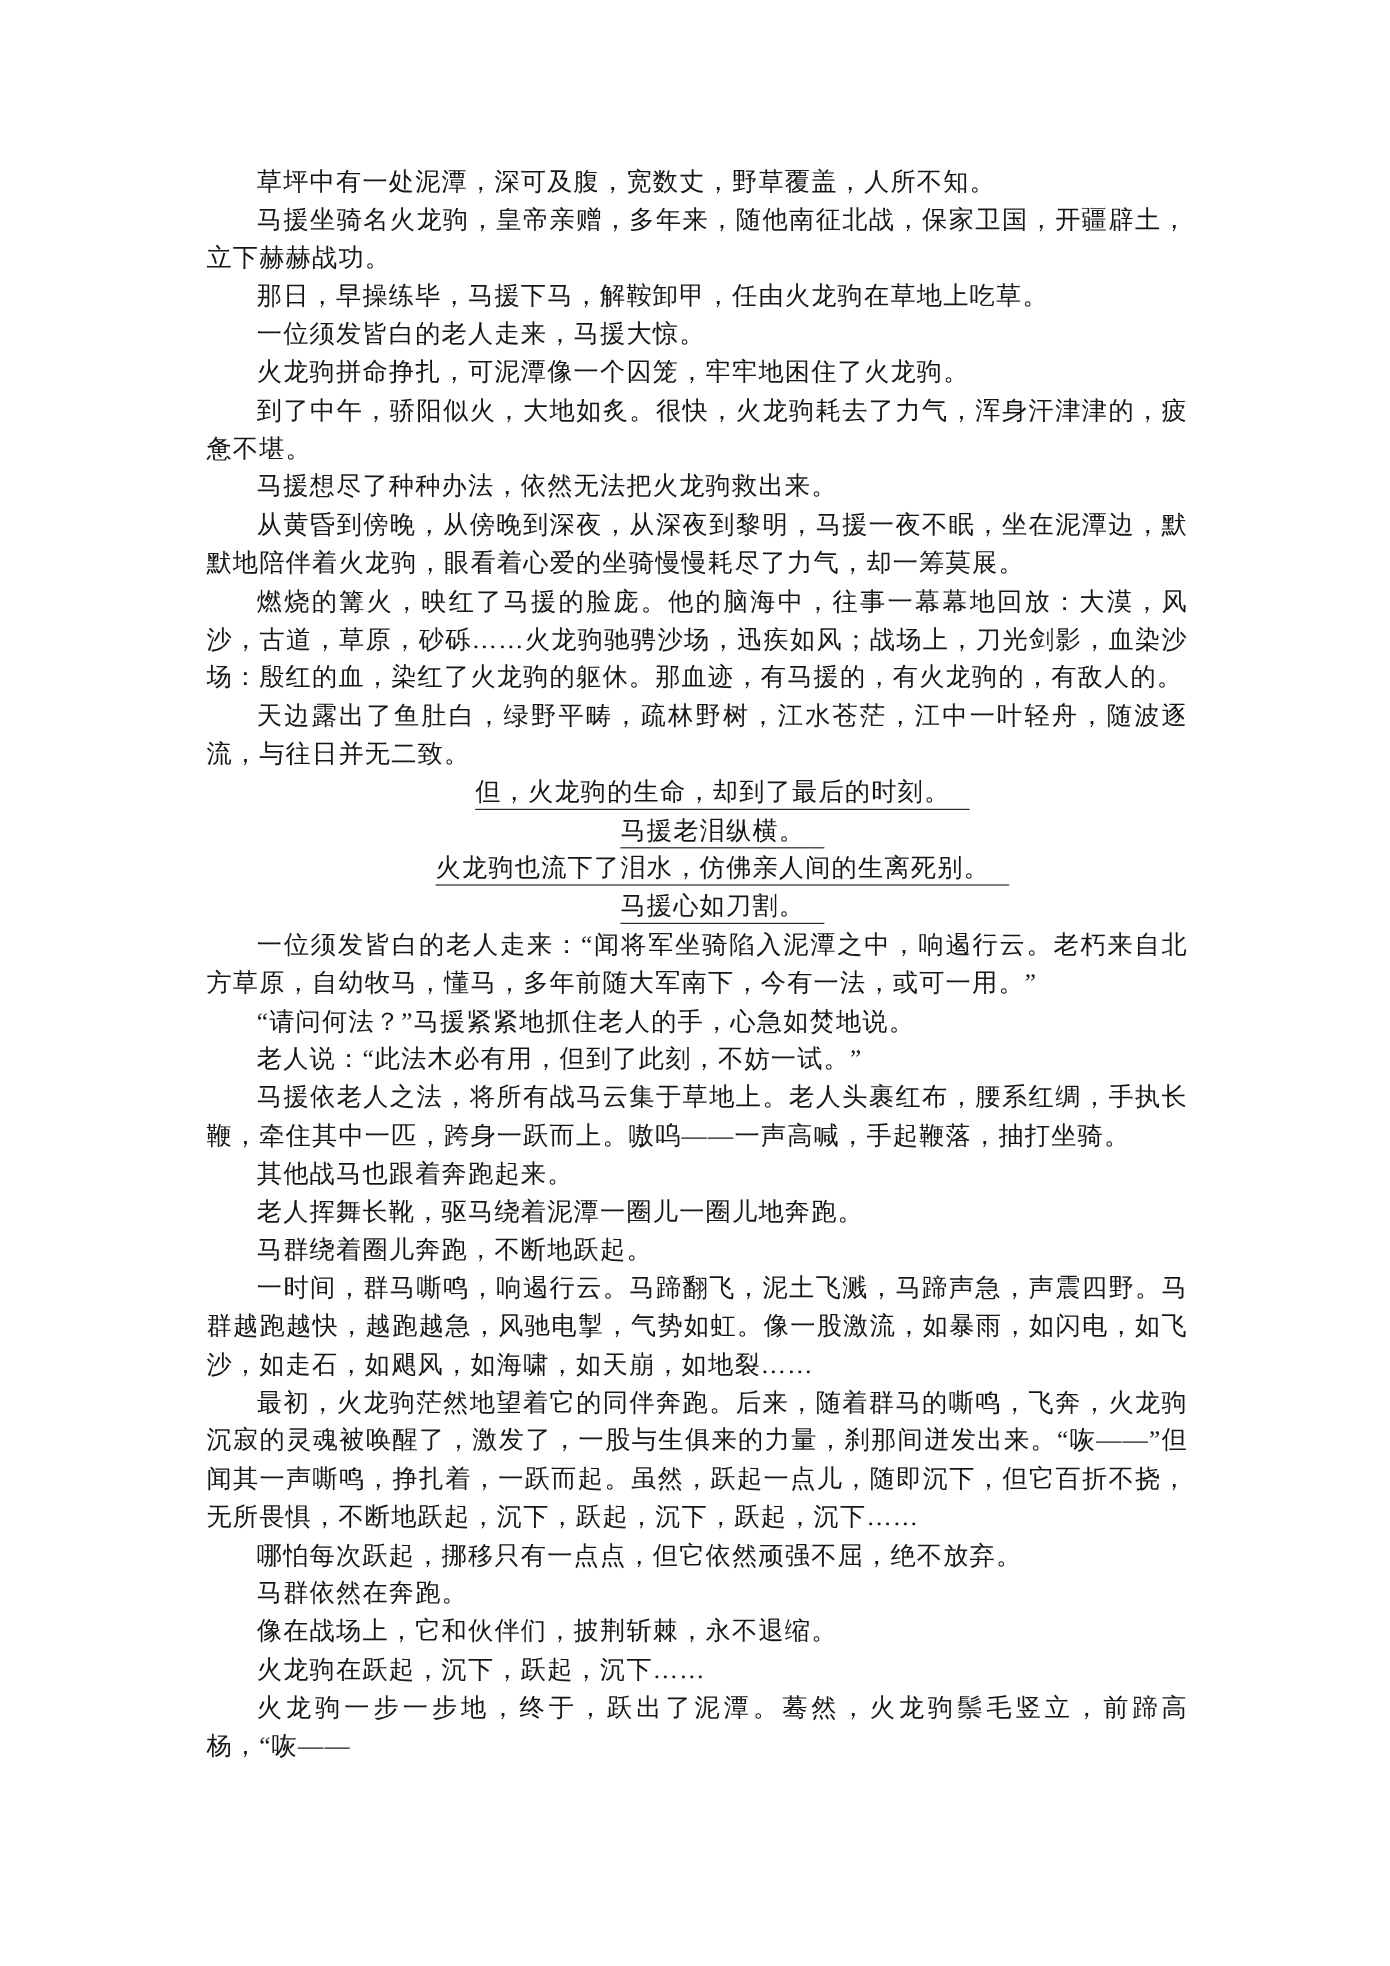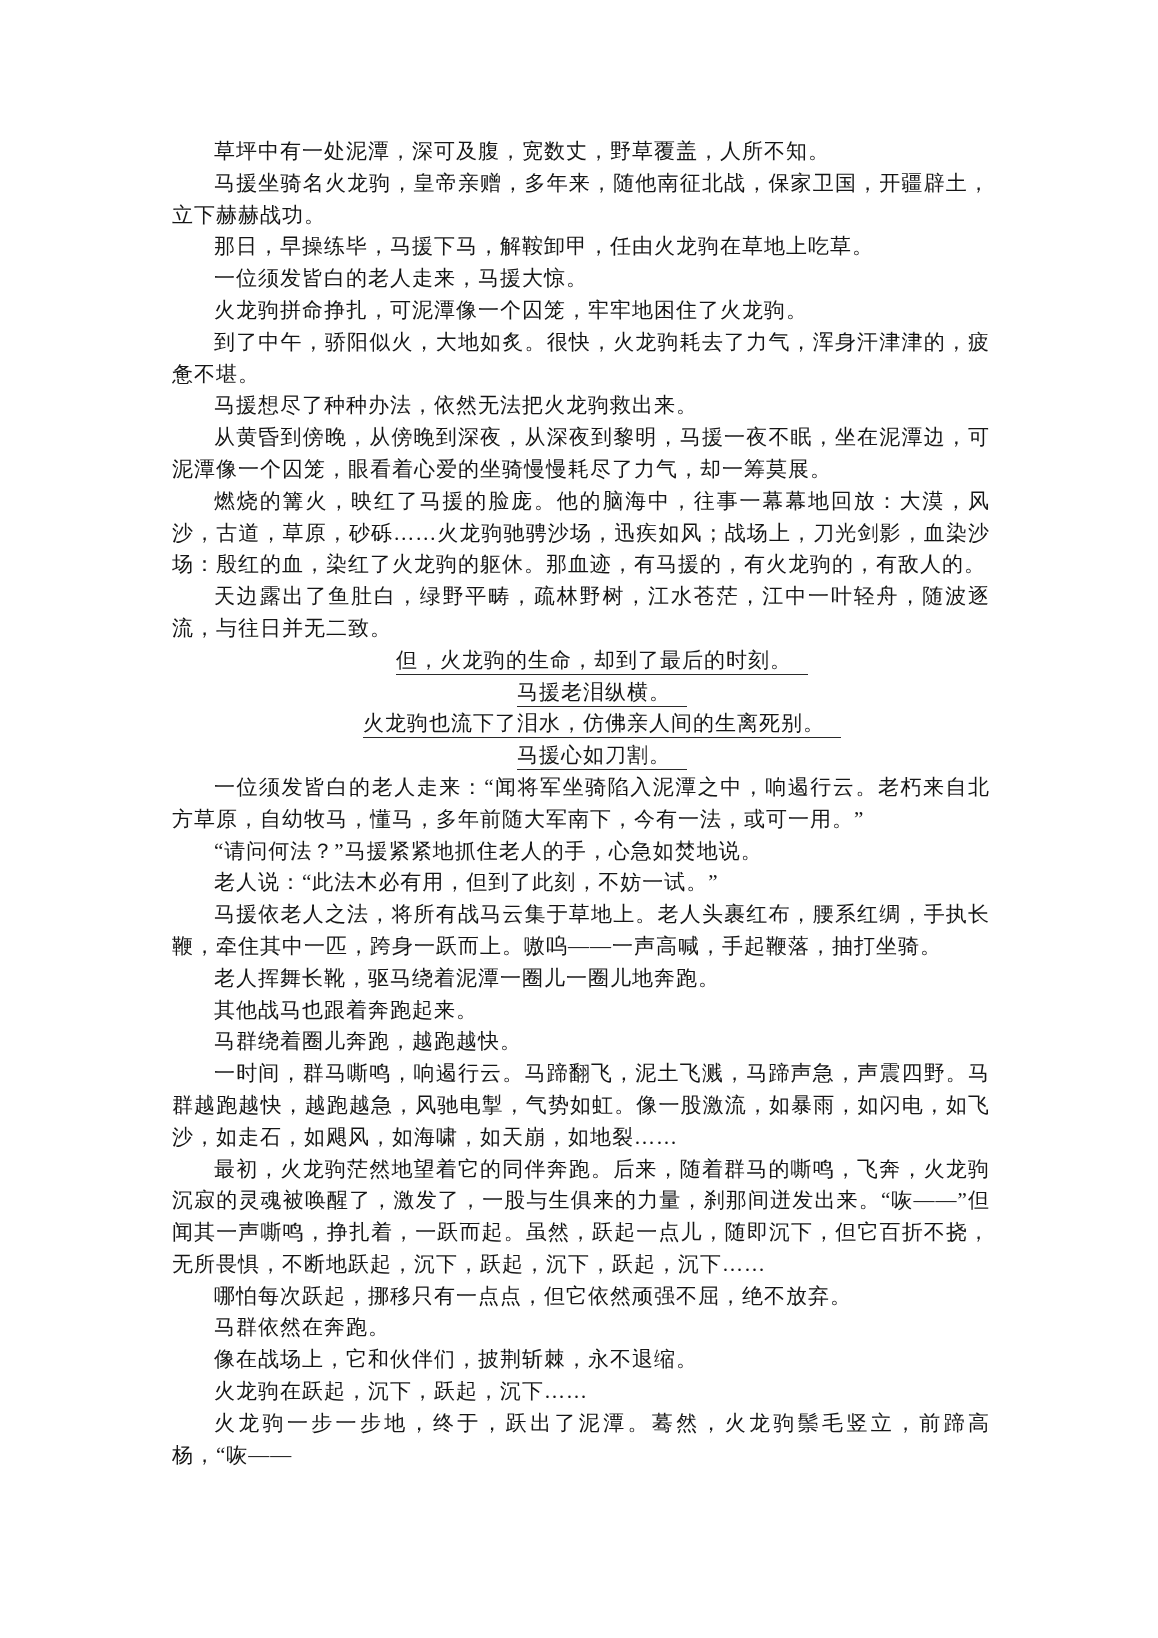--- a/index.html
+++ b/index.html
@@ -53,34 +53,34 @@
 
 <div class="page">
   <div class="text-block">
       <p>草坪中有一处泥潭，深可及腹，宽数丈，野草覆盖，人所不知。</p>
       <p>马援坐骑名火龙驹，皇帝亲赠，多年来，随他南征北战，保家卫国，开疆辟土，立下赫赫战功。</p>
       <p>那日，早操练毕，马援下马，解鞍卸甲，任由火龙驹在草地上吃草。</p>
       <p>一位须发皆白的老人走来，马援大惊。</p>
       <p>火龙驹拼命挣扎，可泥潭像一个囚笼，牢牢地困住了火龙驹。</p>
       <p>到了中午，骄阳似火，大地如炙。很快，火龙驹耗去了力气，浑身汗津津的，疲惫不堪。</p>
       <p>马援想尽了种种办法，依然无法把火龙驹救出来。</p>
-      <p>从黄昏到傍晚，从傍晚到深夜，从深夜到黎明，马援一夜不眠，坐在泥潭边，可泥潭像一个囚笼，眼看着心爱的坐骑慢慢耗尽了力气，却一筹莫展。</p>
+      <p>从黄昏到傍晚，从傍晚到深夜，从深夜到黎明，马援一夜不眠，坐在泥潭边，默默地陪伴着火龙驹，眼看着心爱的坐骑慢慢耗尽了力气，却一筹莫展。</p>
       <p>燃烧的篝火，映红了马援的脸庞。他的脑海中，往事一幕幕地回放：大漠，风沙，古道，草原，砂砾……火龙驹驰骋沙场，迅疾如风；战场上，刀光剑影，血染沙场：殷红的血，染红了火龙驹的躯休。那血迹，有马援的，有火龙驹的，有敌人的。</p>
       <p>天边露出了鱼肚白，绿野平畴，疏林野树，江水苍茫，江中一叶轻舟，随波逐流，与往日并无二致。</p>
       <p class="underlined"><span class="ul">但，火龙驹的生命，却到了最后的时刻。</span></p>
       <p class="underlined"><span class="ul">马援老泪纵横。</span></p>
       <p class="underlined"><span class="ul">火龙驹也流下了泪水，仿佛亲人间的生离死别。</span></p>
       <p class="underlined"><span class="ul">马援心如刀割。</span></p>
       <p>一位须发皆白的老人走来：“闻将军坐骑陷入泥潭之中，响遏行云。老朽来自北方草原，自幼牧马，懂马，多年前随大军南下，今有一法，或可一用。”</p>
       <p>“请问何法？”马援紧紧地抓住老人的手，心急如焚地说。</p>
       <p>老人说：“此法木必有用，但到了此刻，不妨一试。”</p>
       <p>马援依老人之法，将所有战马云集于草地上。老人头裹红布，腰系红绸，手执长鞭，牵住其中一匹，跨身一跃而上。嗷呜——一声高喊，手起鞭落，抽打坐骑。</p>
+      <p>其他战马也跟着奔跑起来。</p>
       <p>老人挥舞长靴，驱马绕着泥潭一圈儿一圈儿地奔跑。</p>
-      <p>其他战马也跟着奔跑起来。</p>
-      <p>马群绕着圈儿奔跑，越跑越快。</p>
+      <p>马群绕着圈儿奔跑，不断地跃起。</p>
       <p>一时间，群马嘶鸣，响遏行云。马蹄翻飞，泥土飞溅，马蹄声急，声震四野。马群越跑越快，越跑越急，风驰电掣，气势如虹。像一股激流，如暴雨，如闪电，如飞沙，如走石，如飓风，如海啸，如天崩，如地裂……</p>
       <p>最初，火龙驹茫然地望着它的同伴奔跑。后来，随着群马的嘶鸣，飞奔，火龙驹沉寂的灵魂被唤醒了，激发了，一股与生俱来的力量，刹那间迸发出来。“咴——”但闻其一声嘶鸣，挣扎着，一跃而起。虽然，跃起一点儿，随即沉下，但它百折不挠，无所畏惧，不断地跃起，沉下，跃起，沉下，跃起，沉下……</p>
       <p>哪怕每次跃起，挪移只有一点点，但它依然顽强不屈，绝不放弃。</p>
       <p>马群依然在奔跑。</p>
       <p>像在战场上，它和伙伴们，披荆斩棘，永不退缩。</p>
       <p>火龙驹在跃起，沉下，跃起，沉下……</p>
       <p>火龙驹一步一步地，终于，跃出了泥潭。蓦然，火龙驹鬃毛竖立，前蹄高杨，“咴——</p>
     </div>
 </div>
 

